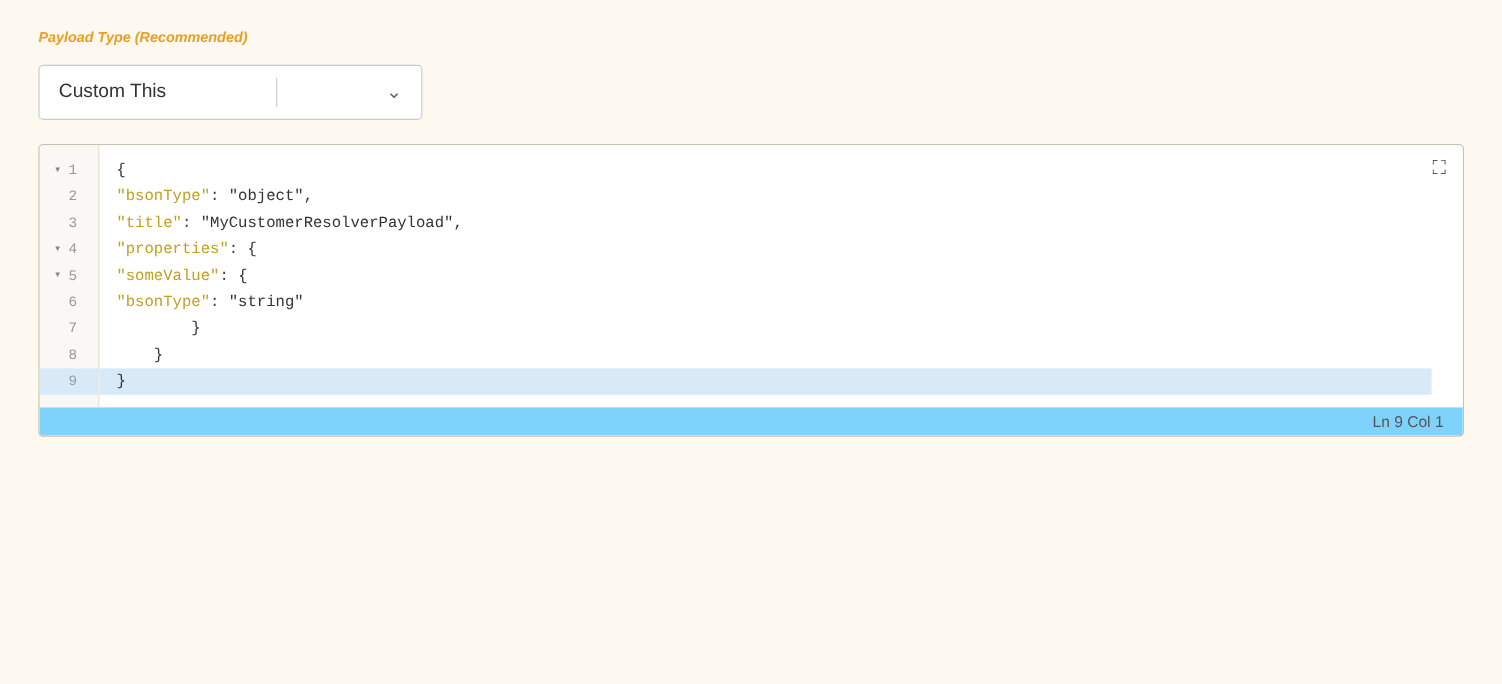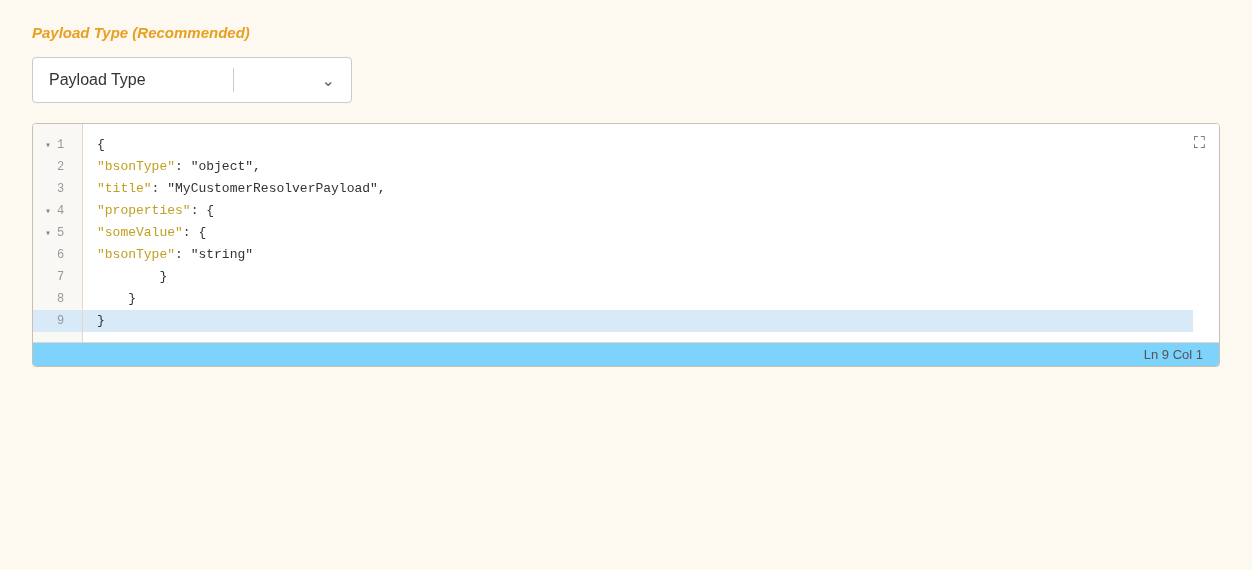--- a/index.html
+++ b/index.html
@@ -9,21 +9,21 @@
       font-size: 14px;
       color: #333;
       width: 1252px;
       min-height: 570px;
       padding: 24px 32px;
     }
     .page-title {
       font-style: italic;
       font-weight: bold;
       color: #e8a020;
-      font-size: 15px;
+      font-size: 12px;
       margin-bottom: 16px;
     }
     .top-section {
       display: flex;
       align-items: flex-start;
       gap: 40px;
       margin-bottom: 20px;
     }
     .description {
       flex: 0 0 auto;
@@ -145,21 +145,21 @@
     }
   </style>
 </head>
 <body>
 
 <div class="page-title">Payload Type (Recommended)</div>
 
 <div class="top-section">
   <div class="dropdown-wrapper">
     <div class="dropdown">
-      <span class="dropdown-label">Payload Type</span>
+      <span class="dropdown-label">Custom This</span>
       <span class="dropdown-divider"></span>
       <span class="chevron-icon">⌄</span>
     </div>
   </div>
 </div>
 
 <div class="editor-container">
   <div class="editor-body">
     <div class="line-numbers" id="line-numbers-container">
     <div class="line-number-row">

